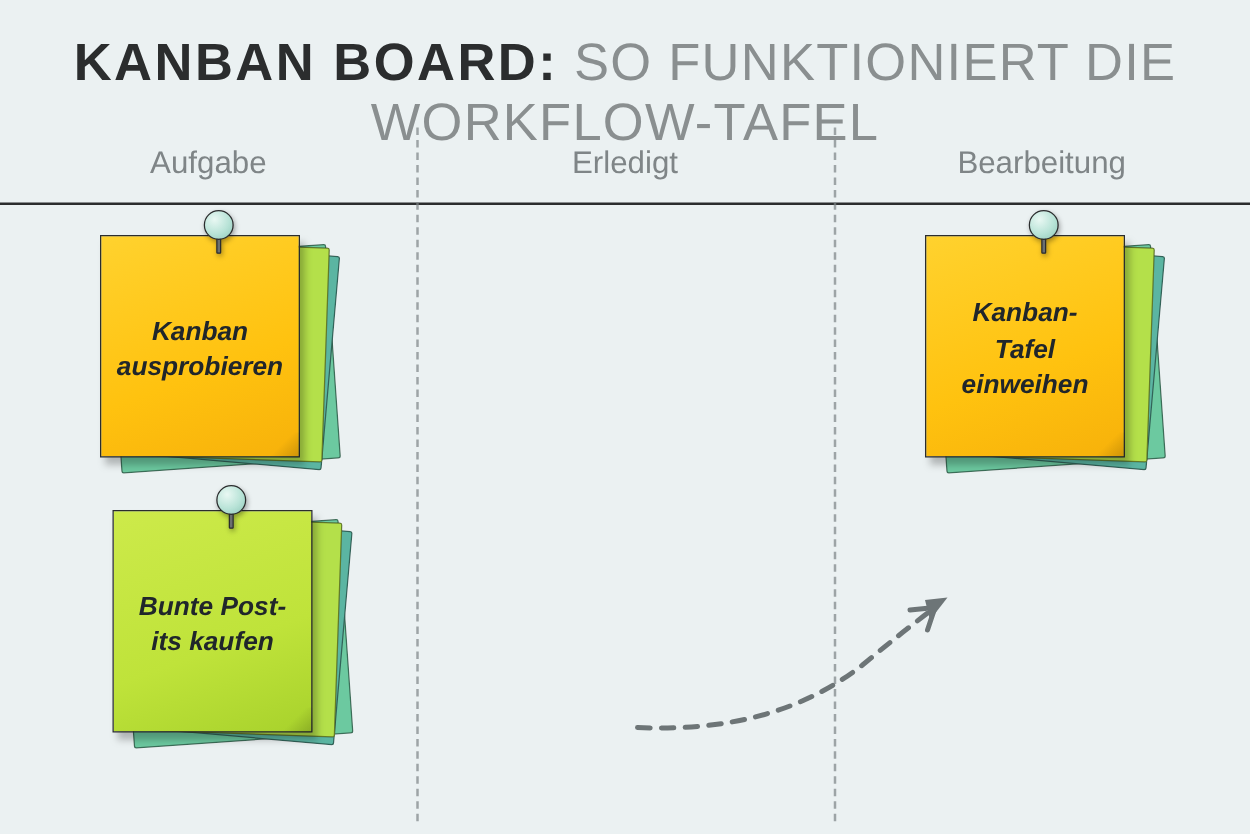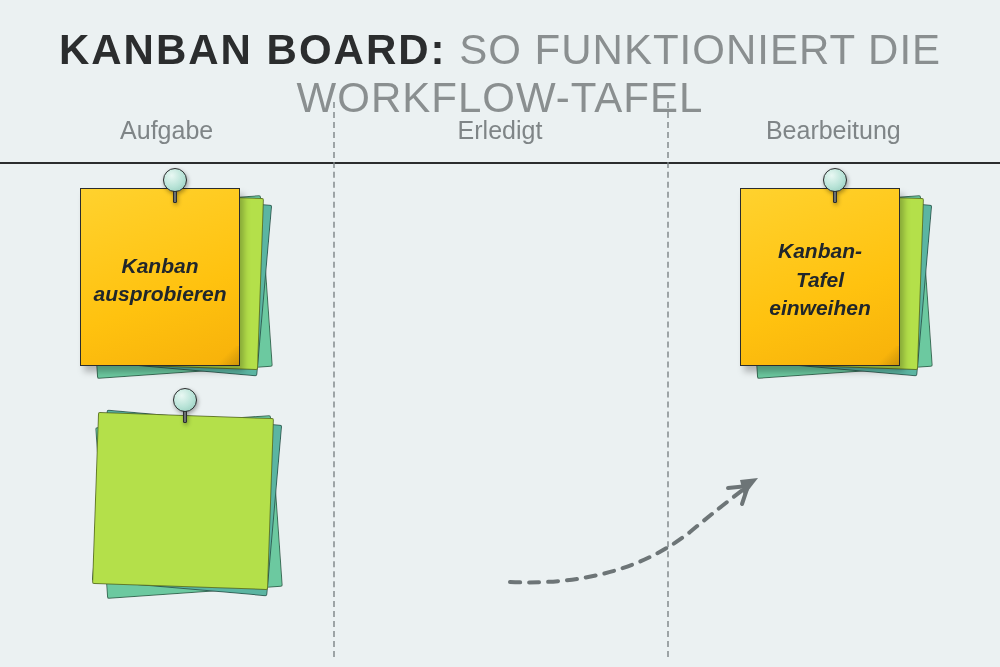--- a/index.html
+++ b/index.html
@@ -182,20 +182,21 @@
     <div class="pin">
         <div class="stem"></div>
         <div class="cap"></div>
       </div>
   </div>
 
   <div class="note-stack n2">
     <div class="layer lz3"></div>
       <div class="layer lz1"></div>
       <div class="layer lz2"></div>
+    <div class="top green">Bunte Post-its kaufen</div>
     <div class="pin">
         <div class="stem"></div>
         <div class="cap"></div>
       </div>
   </div>
 
 
   <div class="note-stack n4">
     <div class="layer lz3"></div>
       <div class="layer lz1"></div>

